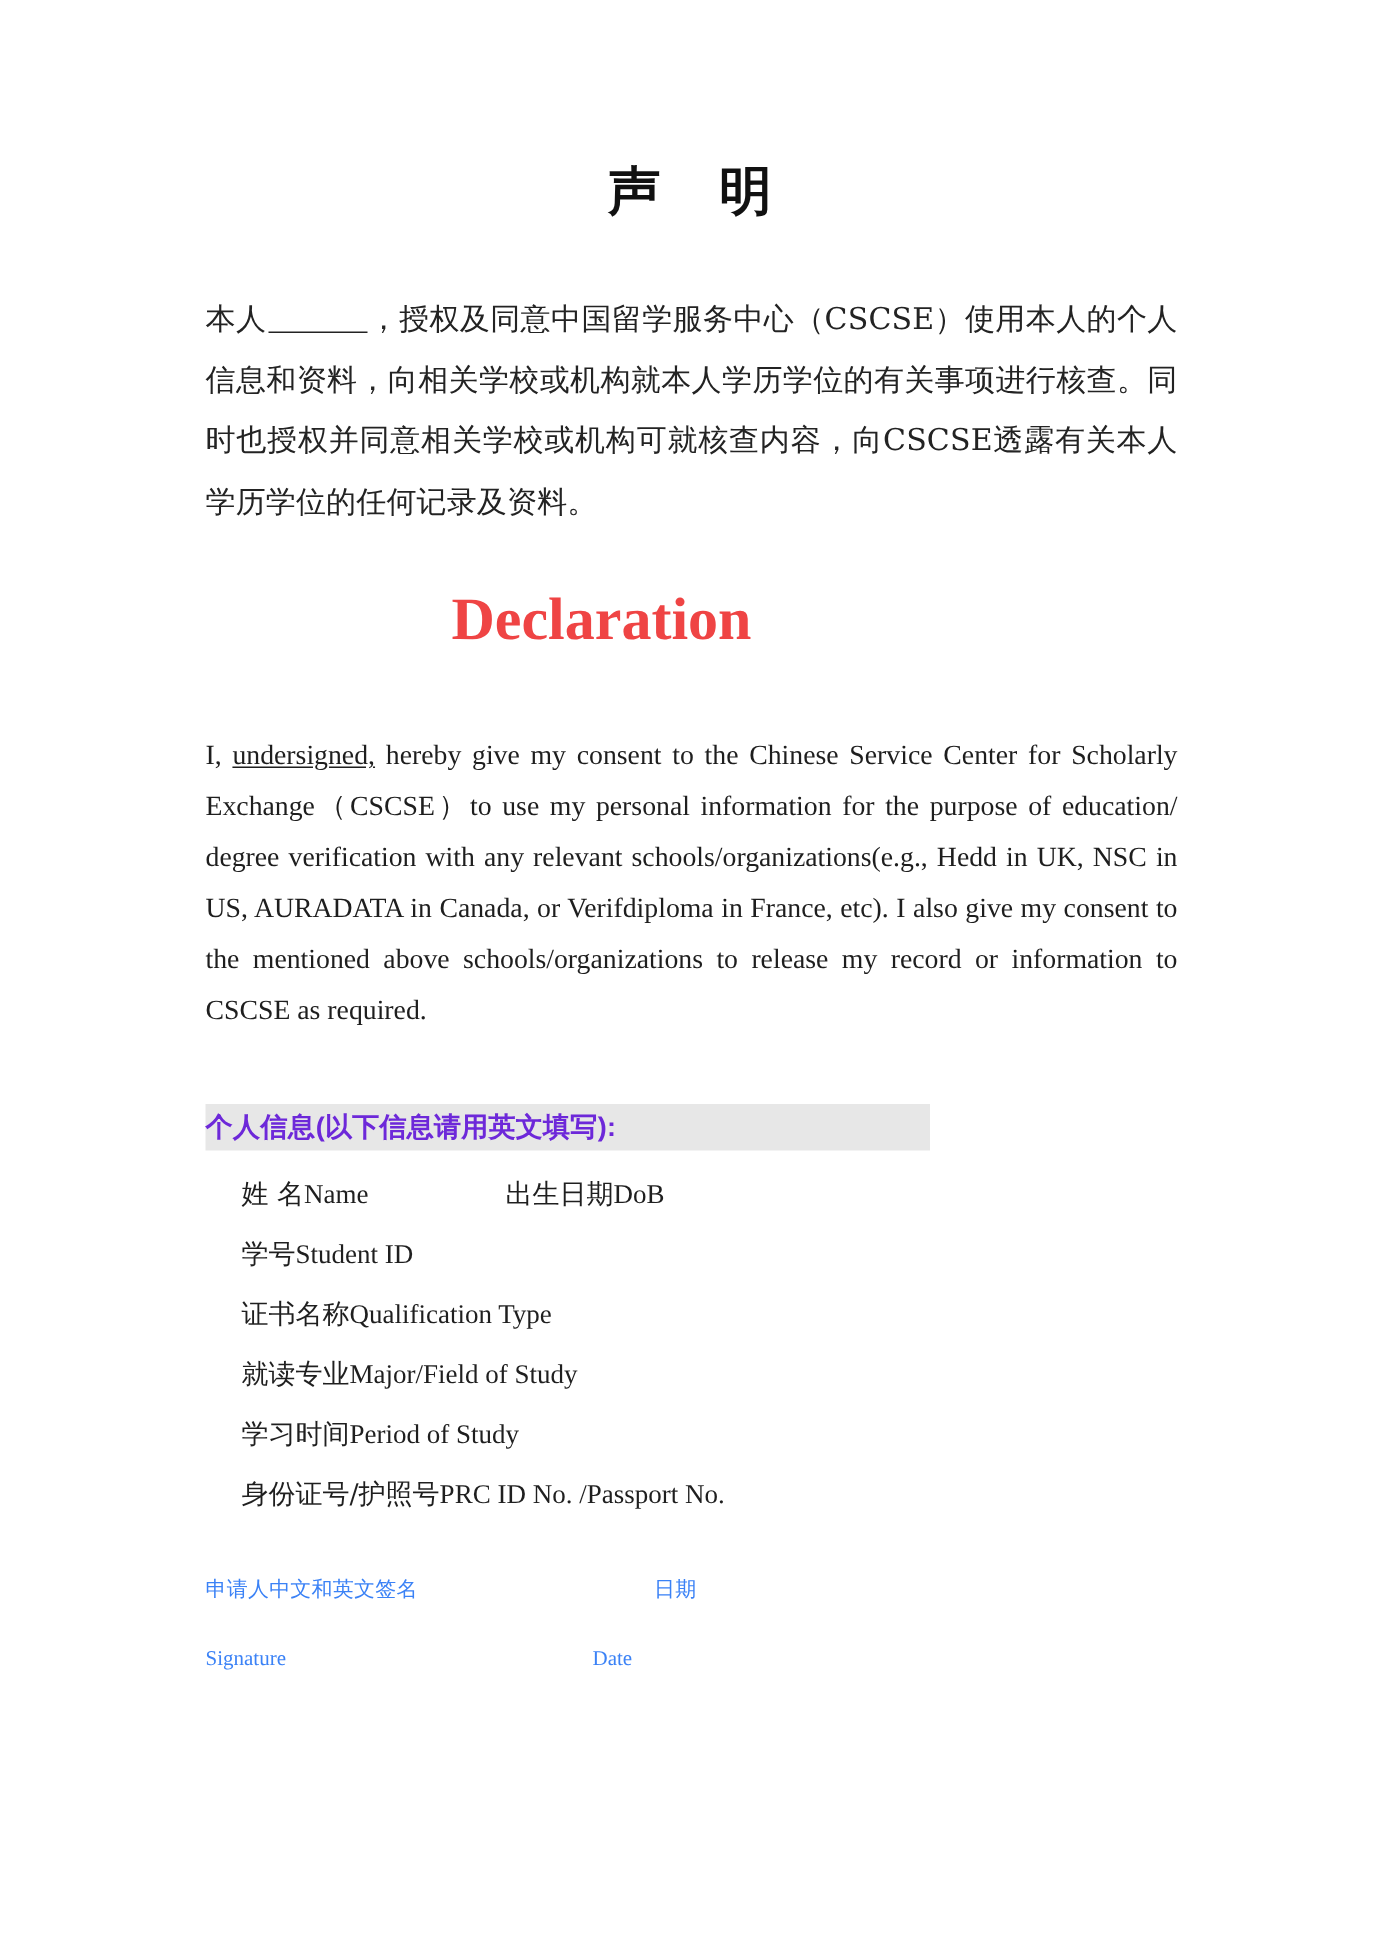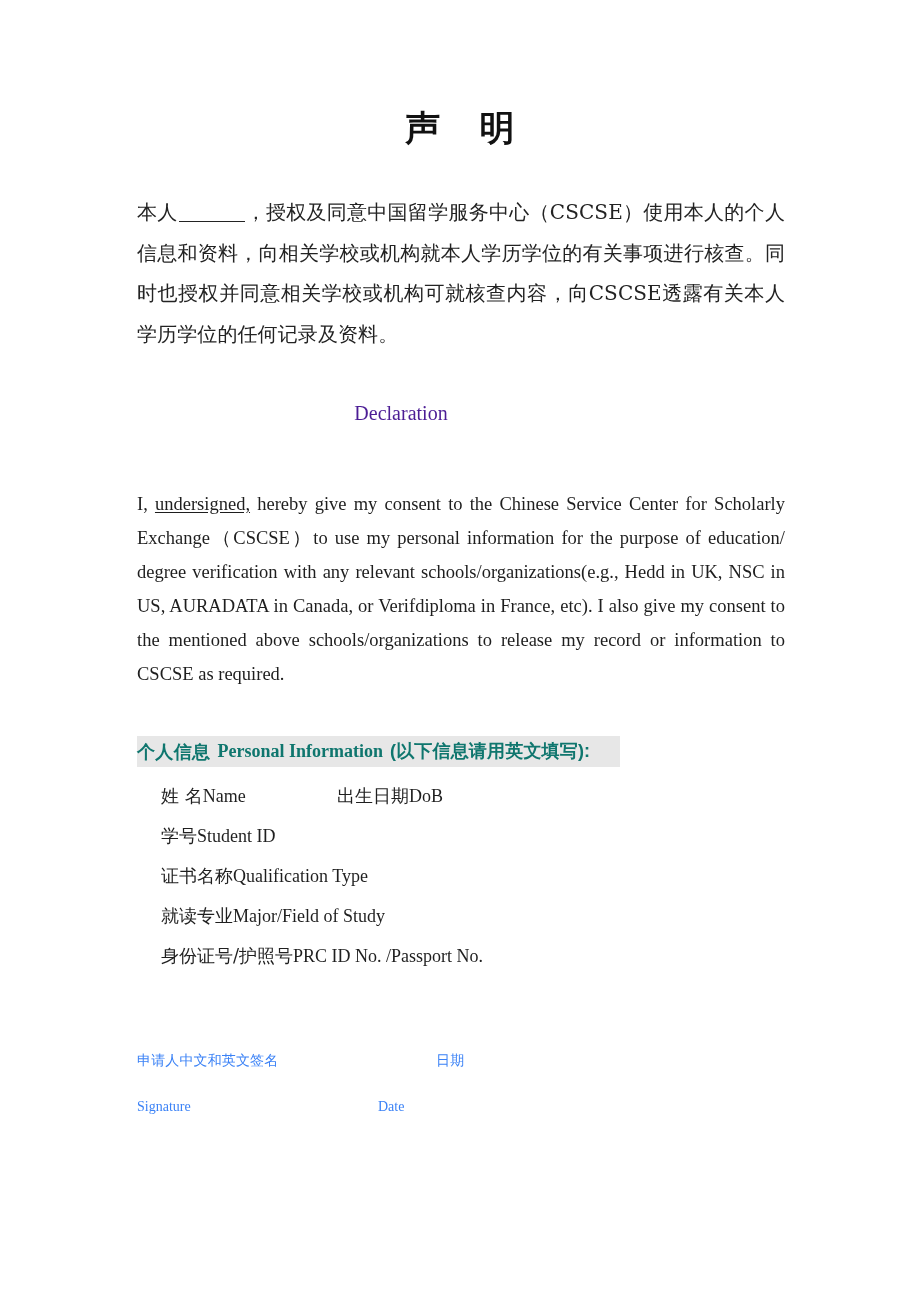--- a/index.html
+++ b/index.html
@@ -72,24 +72,24 @@
   }
 
   
   .en-title {
     position: absolute;
     left: 0;
     top: 392px;
     width: 648px;
     text-align: center;
     font-family: "Liberation Serif", "DejaVu Serif", serif;
-    font-size: 20px;
-    font-weight: 400;
+    font-size: 40px;
+    font-weight: 700;
     line-height: 42px;
-    color: #4c1d95;
+    color: #ef4444;
     padding-right: 120px;
     box-sizing: border-box;
   }
 
   
   .en-body {
     position: absolute;
     left: 0;
     top: 487px;
     width: 648px;
@@ -110,21 +110,21 @@
     left: 0;
     top: 736px;
     width: 483px;
     height: 31px;
     background: #e7e7e7;
     display: flex;
     align-items: center;
     font-size: 18px;
     line-height: 31px;
     white-space: nowrap;
-    color: #0f766e;
+    color: #6d28d9;
   }
   .pi-header .cn {
     font-family: "DejaVu Serif", "Liberation Serif", serif;
     font-weight: 700;
     letter-spacing: 0.02em;
   }
   .pi-header .en {
     font-family: "Liberation Serif", "DejaVu Serif", serif;
     font-weight: 700;
     margin-left: 7px;
@@ -185,21 +185,21 @@
   .sig-row .en {
     font-family: "Liberation Serif", "DejaVu Serif", serif;
   }
   .sig-row .col-date-cn {
     position: absolute;
     left: 299px;
     top: 0;
   }
   .sig-row .col-date-en {
     position: absolute;
-    left: 241px;
+    left: 258px;
     top: 0;
   }
 </style>
 </head>
 <body>
 
 <div class="page">
   <div class="content">
 
     <div class="cn-title">声　明</div>
@@ -209,21 +209,20 @@
     </div>
 
     <div class="en-title">Declaration</div>
 
     <div class="en-body">
       <span>I, </span><span class="u">undersigned,</span><span> hereby give my consent to the Chinese Service Center for Scholarly Exchange（CSCSE）to use my personal information for the purpose of education/ degree verification with any relevant schools/organizations(e.g., Hedd in UK, NSC in US, AURADATA in Canada, or Verifdiploma in France, etc). I also give my consent to the mentioned above schools/organizations to release my record or information to CSCSE as required.</span>
     </div>
 
     <div class="pi-header">
       <span class="cn">个人信息</span>
-      <span class="en">Personal Information</span>
       <span class="note">(以下信息请用英文填写):</span>
     </div>
 
     <div class="field-list">
 
       <div class="field-row">
         <span class="lbl-cn">姓 名</span><span class="lbl-en">Name</span>
         <span class="col2"><span class="lbl-cn">出生日期</span><span class="lbl-en">DoB</span></span>
       </div>
 
@@ -232,20 +231,23 @@
       </div>
 
       <div class="field-row">
         <span class="lbl-cn">证书名称</span><span class="lbl-en">Qualification Type</span>
       </div>
 
       <div class="field-row">
         <span class="lbl-cn">就读专业</span><span class="lbl-en">Major/Field of Study</span>
       </div>
 
+      <div class="field-row">
+        <span class="lbl-cn">学习时间</span><span class="lbl-en">Period of Study</span>
+      </div>
 
       <div class="field-row">
         <span class="lbl-cn">身份证号/护照号</span><span class="lbl-en">PRC ID No. /Passport No.</span>
       </div>
 
     </div>
 
     <div class="sig-block">
       <div class="sig-row">
         <span class="cn">申请人中文和英文签名</span>

